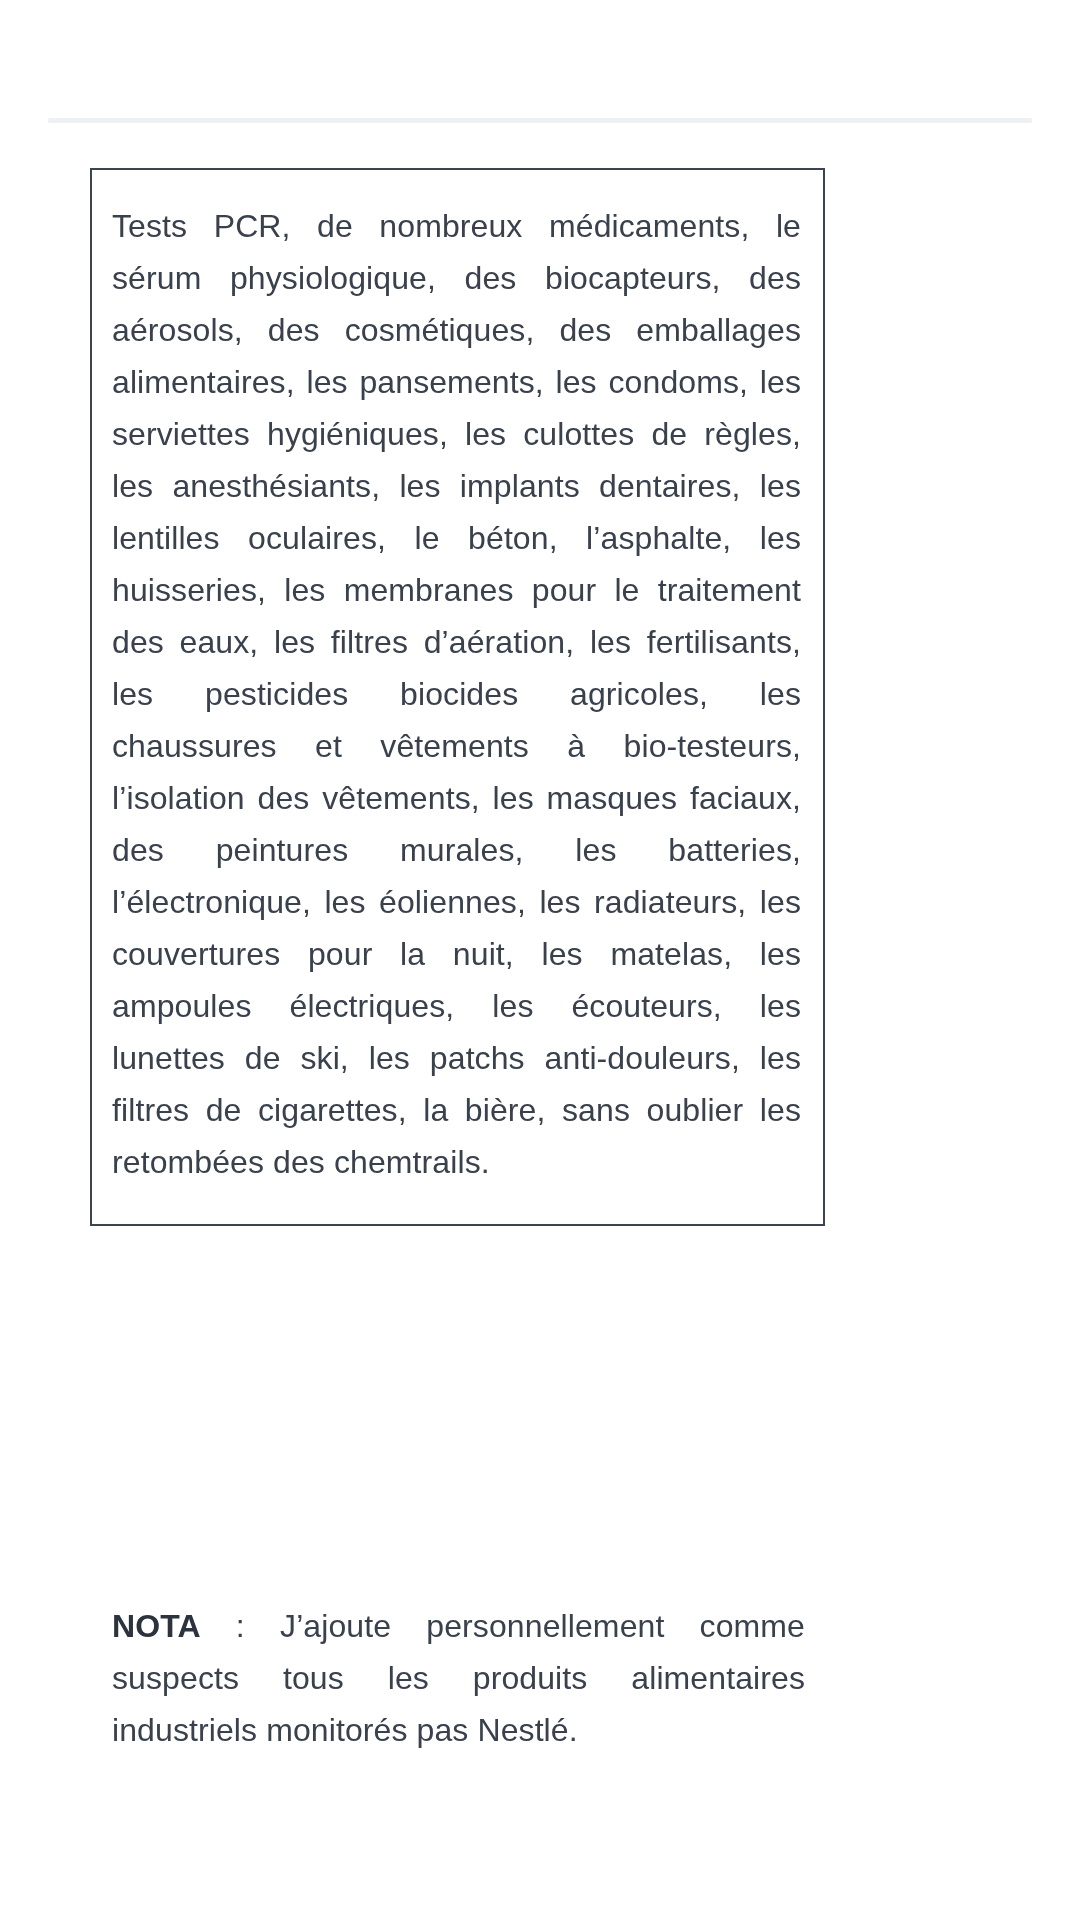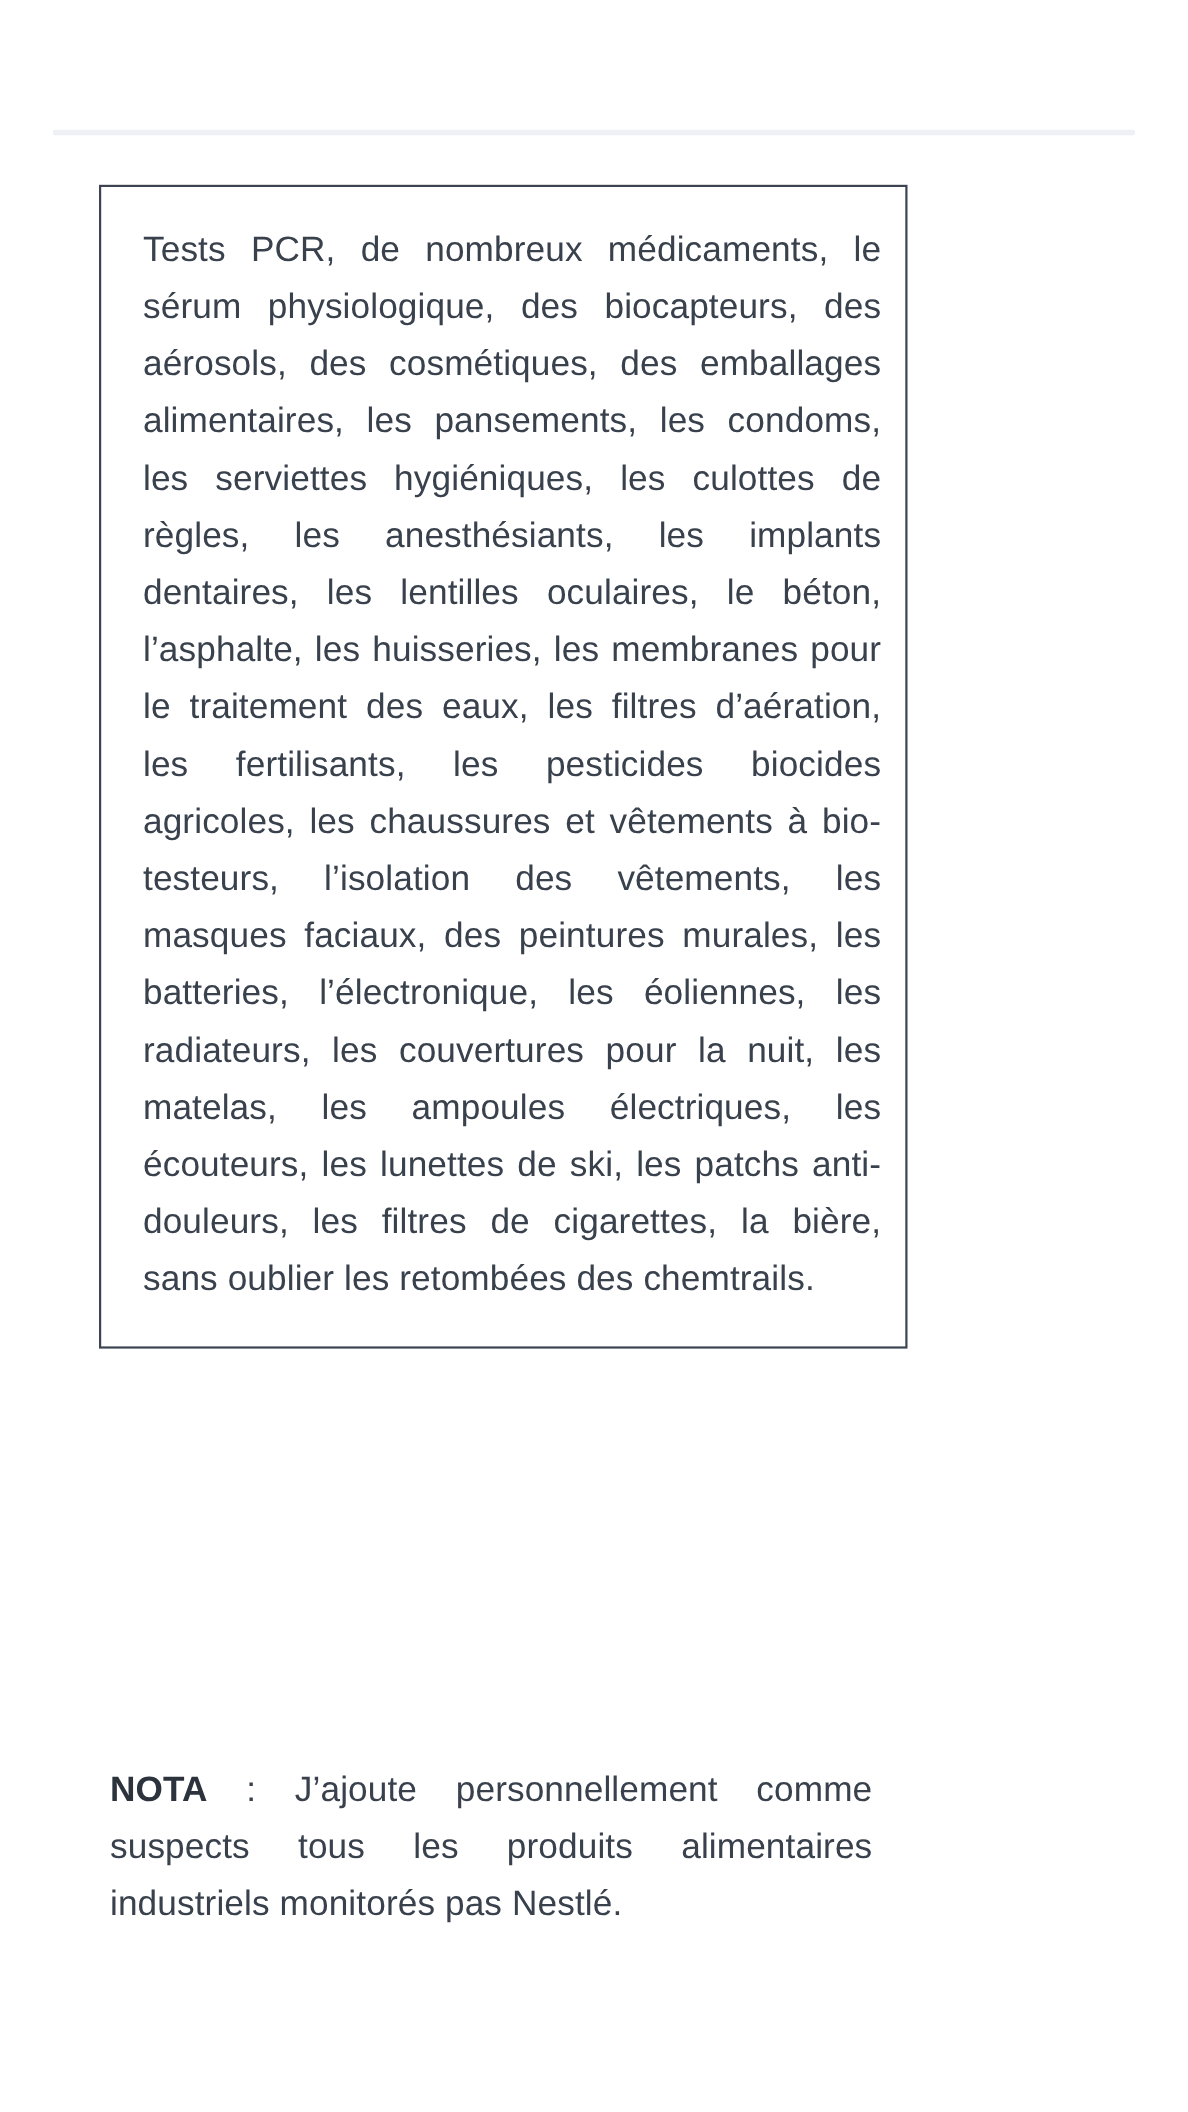--- a/index.html
+++ b/index.html
@@ -35,39 +35,39 @@
 
   
   .quote-box {
     position: absolute;
     left: 90px;
     top: 168px;
     width: 735px;
     border: 2px solid #3b4450;
     box-sizing: border-box;
     background: #ffffff;
-    padding: 30px 22px 36px 38px;
+    padding: 30px 22px 36px 20px;
   }
 
   .quote-text {
     margin: 0;
     font-size: 32px;
     line-height: 52px;
     color: #39414d;
     text-align: justify;
     text-justify: inter-word;
     letter-spacing: 0.1px;
     word-spacing: 0px;
     hyphens: none;
   }
 
   
   .nota-paragraph {
     position: absolute;
-    left: 100px;
+    left: 112px;
     top: 1600px;
     width: 693px;
     margin: 0;
     font-size: 32px;
     line-height: 52px;
     color: #39414d;
     text-align: justify;
     text-justify: inter-word;
     letter-spacing: 0.1px;
   }

